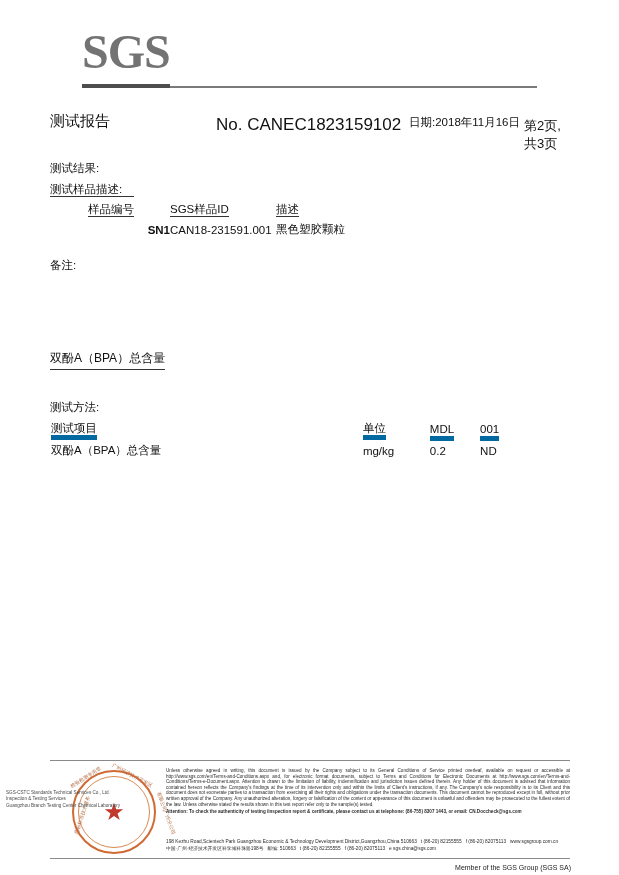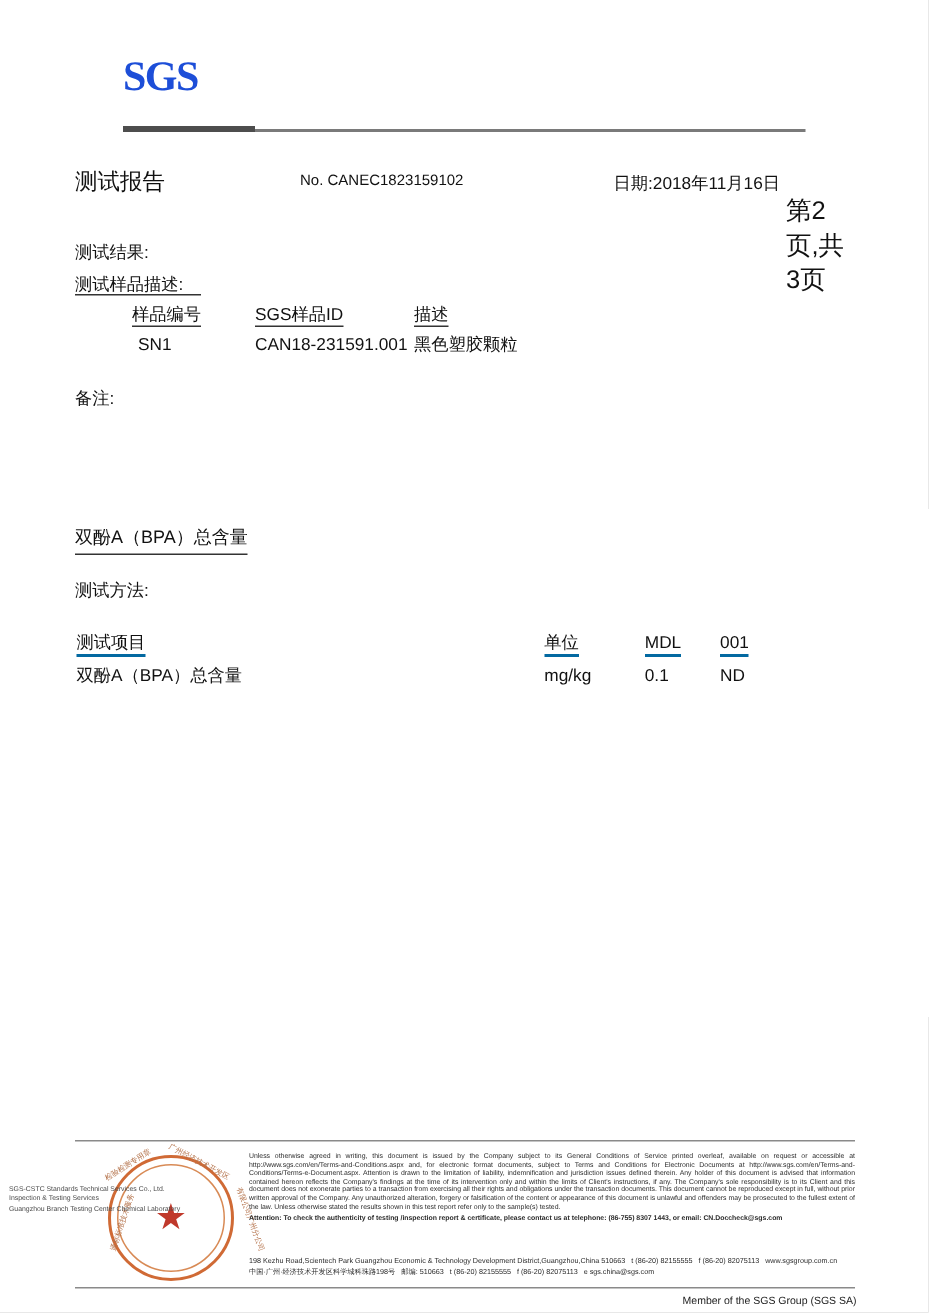--- a/index.html
+++ b/index.html
@@ -20,23 +20,23 @@
   
   .logo-wrap {
     position: absolute;
     left: 82px;
     top: 30px;
     width: 455px;
   }
   .logo-text {
     font-family: "Liberation Serif", serif;
     font-weight: bold;
-    font-size: 28px;
+    font-size: 48px;
     letter-spacing: -1px;
-    color: #1d4ed8;
+    color: #737373;
     line-height: 44px;
     display: inline-block;
   }
   .logo-rule {
     position: absolute;
     left: 82px;
     top: 86px;
     width: 455px;
     height: 2px;
     background: #7a7a7a;
@@ -60,37 +60,37 @@
   }
   .doc-title {
     position: absolute;
     left: 0;
     top: 0;
     font-size: 15px;
     color: #111;
   }
   .doc-no {
     position: absolute;
-    left: 150px;
+    left: 166px;
     top: 3px;
-    font-size: 10px;
+    font-size: 17px;
     color: #111;
   }
   .doc-date {
     position: absolute;
     left: 359px;
     top: 3px;
     font-size: 11.5px;
     color: #111;
   }
   .doc-page {
     position: absolute;
     left: 474px;
-    top: 17px;
-    font-size: 17px;
+    top: 5px;
+    font-size: 13px;
     color: #111;
   }
 
   
   .lbl {
     position: absolute;
     font-size: 11.5px;
     color: #111;
     white-space: nowrap;
   }
@@ -123,21 +123,21 @@
     border-bottom: 1px solid #333;
     padding-bottom: 1px;
   }
   .sample-table td {
     padding: 2px 0 2px 0;
     color: #111;
   }
   .col-a { width: 82px; }
   .col-b { width: 106px; }
   .col-c { width: 140px; }
-  .sample-table td.c-a { text-align: left; padding-left: 4px;}
+  .sample-table td.c-a { text-align: right; padding-left: 4px; font-weight: bold;}
   .sample-table th.c-a { padding-left: 0px; margin-top: 31px;}
 
   .remark-label { left: 50px; top: 246px; margin-top: 12px; }
   .remark-list {
     position: absolute;
     left: 88px;
     top: 262px;
     font-size: 11.5px;
     line-height: 19px;
     color: #111;
@@ -147,21 +147,21 @@
   .section-head {
     position: absolute;
     left: 50px;
     top: 350px;
     font-size: 12px;
     color: #111;
     border-bottom: 1px solid #333;
     padding-bottom: 2px;
   }
 
-  .method-label { left: 50px; top: 386px; }
+  .method-label { left: 50px; top: 400px; }
   .method-body {
     position: absolute;
     left: 126px;
     top: 376px;
     width: 420px;
     font-size: 11.5px;
     line-height: 19px;
     color: #111;
   }
 
@@ -174,21 +174,21 @@
     font-size: 11.5px;
     border-collapse: collapse;
   }
   .res-table th {
     font-weight: normal;
     text-align: left;
     padding-bottom: 3px;
     color: #111;
   }
   .res-table th span {
-    border-bottom: 2px solid #0369a1;
+    border-bottom: 5px solid #0369a1;
     padding-bottom: 1px;
   }
   .res-table td {
     padding-top: 4px;
     color: #111;
   }
   .res-c1 { width: 296px; }
   .res-c2 { width: 62px; }
   .res-c3 { width: 46px; }
   .res-c4 { width: 60px; }
@@ -362,21 +362,21 @@
         <th class="res-c1"><span>测试项目</span></th>
         <th class="res-c2 num"><span>单位</span></th>
         <th class="res-c3 num"><span>MDL</span></th>
         <th class="res-c4 num"><span>001</span></th>
       </tr>
     </thead>
     <tbody>
       <tr>
         <td>双酚A（BPA）总含量</td>
         <td class="num">mg/kg</td>
-        <td class="num">0.1</td>
+        <td class="num">0.2</td>
         <td class="num">ND</td>
       </tr>
     </tbody>
   </table>
 
   <div class="footer-rule"></div>
 
   <div class="stamp">
     <div class="stamp-ring"></div>
     <div class="stamp-ring2"></div>

